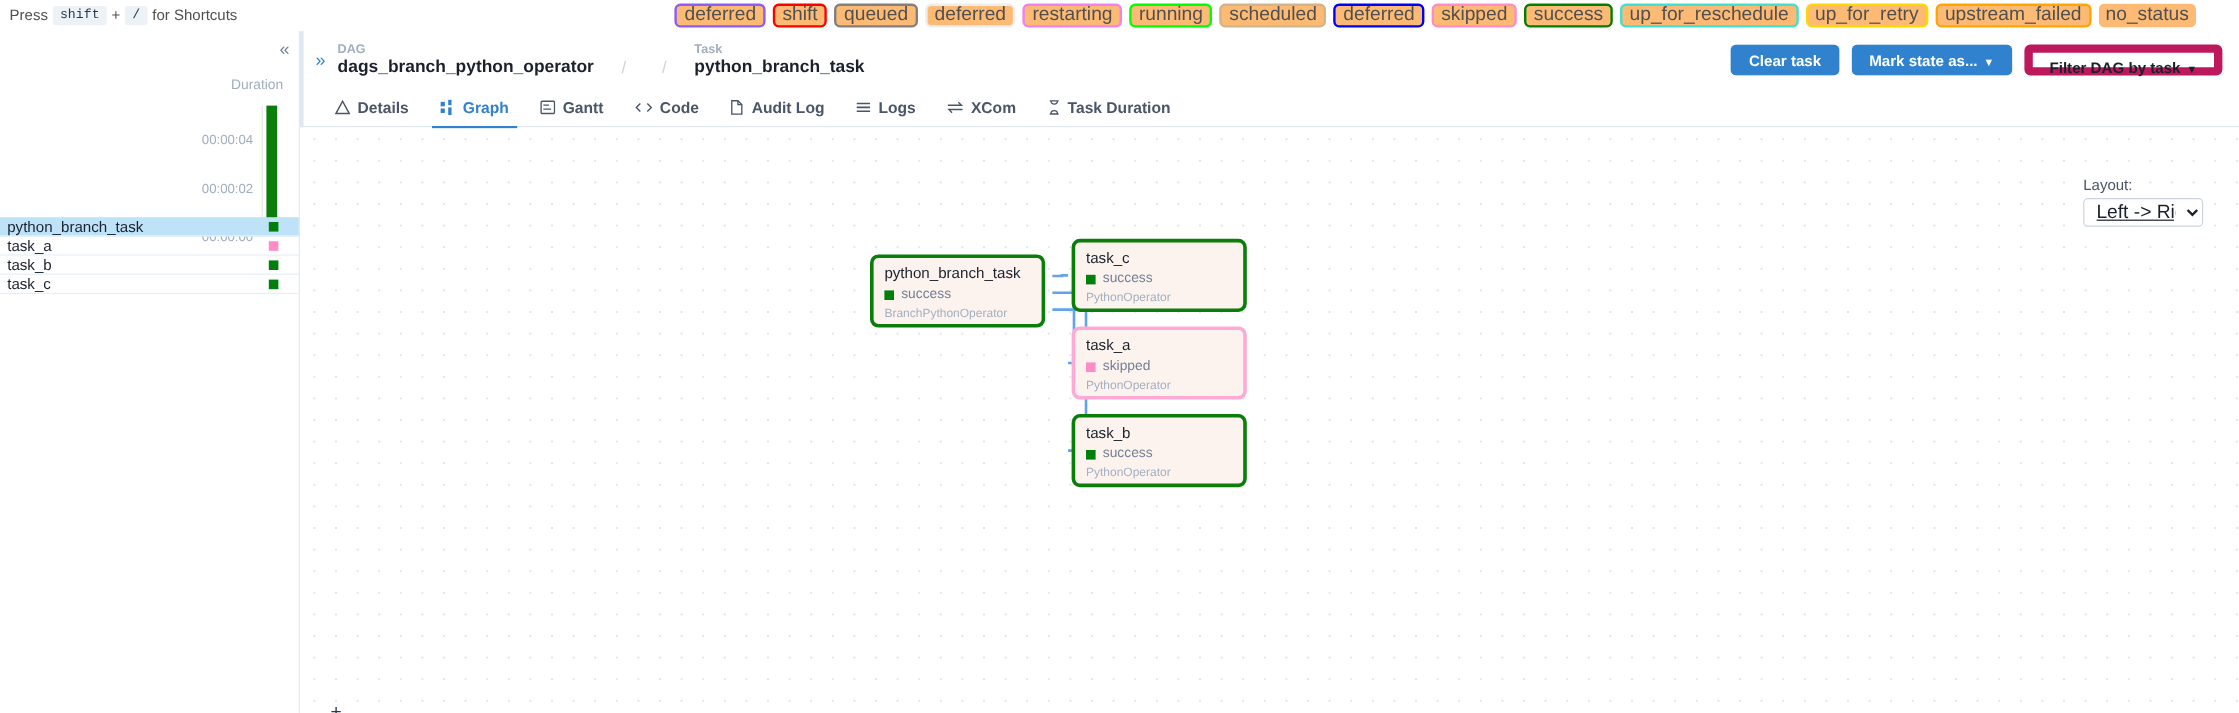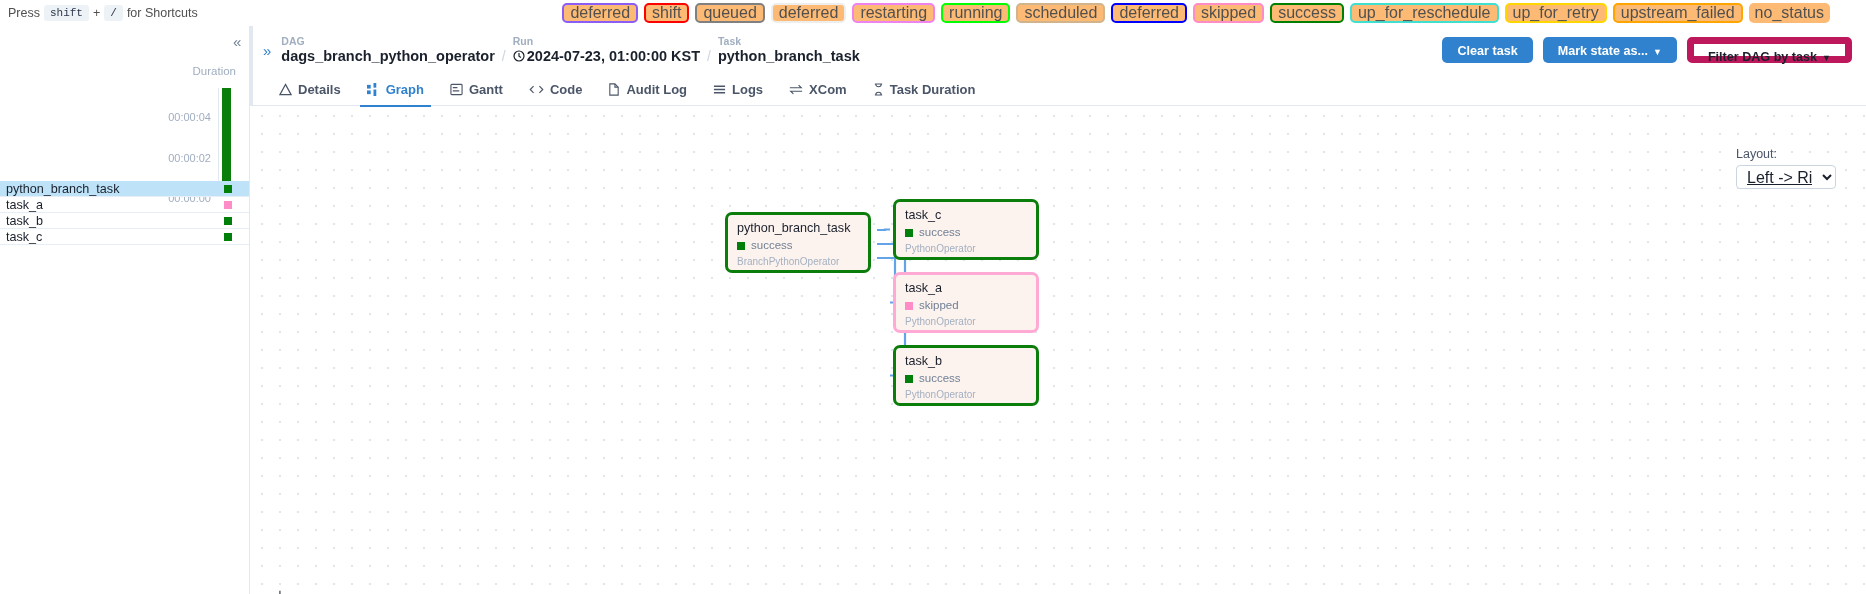--- a/index.html
+++ b/index.html
@@ -81,21 +81,21 @@
     background: #fff;
   }
   #breadcrumb-bar {
     position: absolute; left: 0; top: 0; width: 1616px; height: 48px;
     border-left: 3px solid #e2e8f0;
     display: flex; align-items: center;
   }
   #expand-right {
     margin-left: 10px; font-size: 15px; color: #3182ce; cursor: pointer; user-select: none;
   }
-  #crumbs { display: flex; align-items: flex-end; gap: 0px; margin-left: 10px; }
+  #crumbs { display: flex; align-items: flex-end; gap: 16px; margin-left: 10px; }
   .crumb { display: flex; flex-direction: column; justify-content: flex-end; }
   .crumb-kind { font-size: 10.5px; color: #a0aec0; line-height: 12px; font-weight: bold; }
   .crumb-val { font-size: 14.5px; color: #1a202c; font-weight: bold; line-height: 18px; white-space: nowrap; }
   .crumb-sep { font-size: 14px; color: #cbd5e0; margin: 0 7px 0 7px; align-self: flex-end; line-height: 18px; }
 
   #header-actions {
     position: absolute; right: 14px; top: 11px;
     display: flex; align-items: center; gap: 10px;
   }
   .btn {
@@ -232,27 +232,20 @@
 <div id="main">
 
   <div id="breadcrumb-bar">
     <span id="expand-right">»</span>
     <div id="crumbs">
         <div class="crumb">
           <div class="crumb-kind">DAG</div>
           <div class="crumb-val"><span>dags_branch_python_operator</span></div>
         </div>
         <span class="crumb-sep">/</span>
-        <div class="crumb">
-          <div class="crumb-kind">Run</div>
-          <div class="crumb-val"><span><svg width="12" height="12" viewBox="0 0 12 12" fill="none" stroke="#1a202c" stroke-width="1.2" style="vertical-align:-1px;margin-right:2px;">
-                <circle cx="6" cy="6" r="5"></circle>
-                <path d="M6 3v3.2l2 1.2"></path>
-              </svg></span><span>2024-07-23, 01:00:00 KST</span></div>
-        </div>
         <span class="crumb-sep">/</span>
         <div class="crumb">
           <div class="crumb-kind">Task</div>
           <div class="crumb-val"><span>python_branch_task</span></div>
         </div>
       </div>
     <div id="header-actions">
         <div class="btn btn-primary"><span>Clear task</span></div>
         <div class="btn btn-primary"><span>Mark state as...</span><span class="caret">▼</span></div>
         <div class="btn btn-outline"><span>Filter DAG by task</span><span class="caret">▼</span></div>

